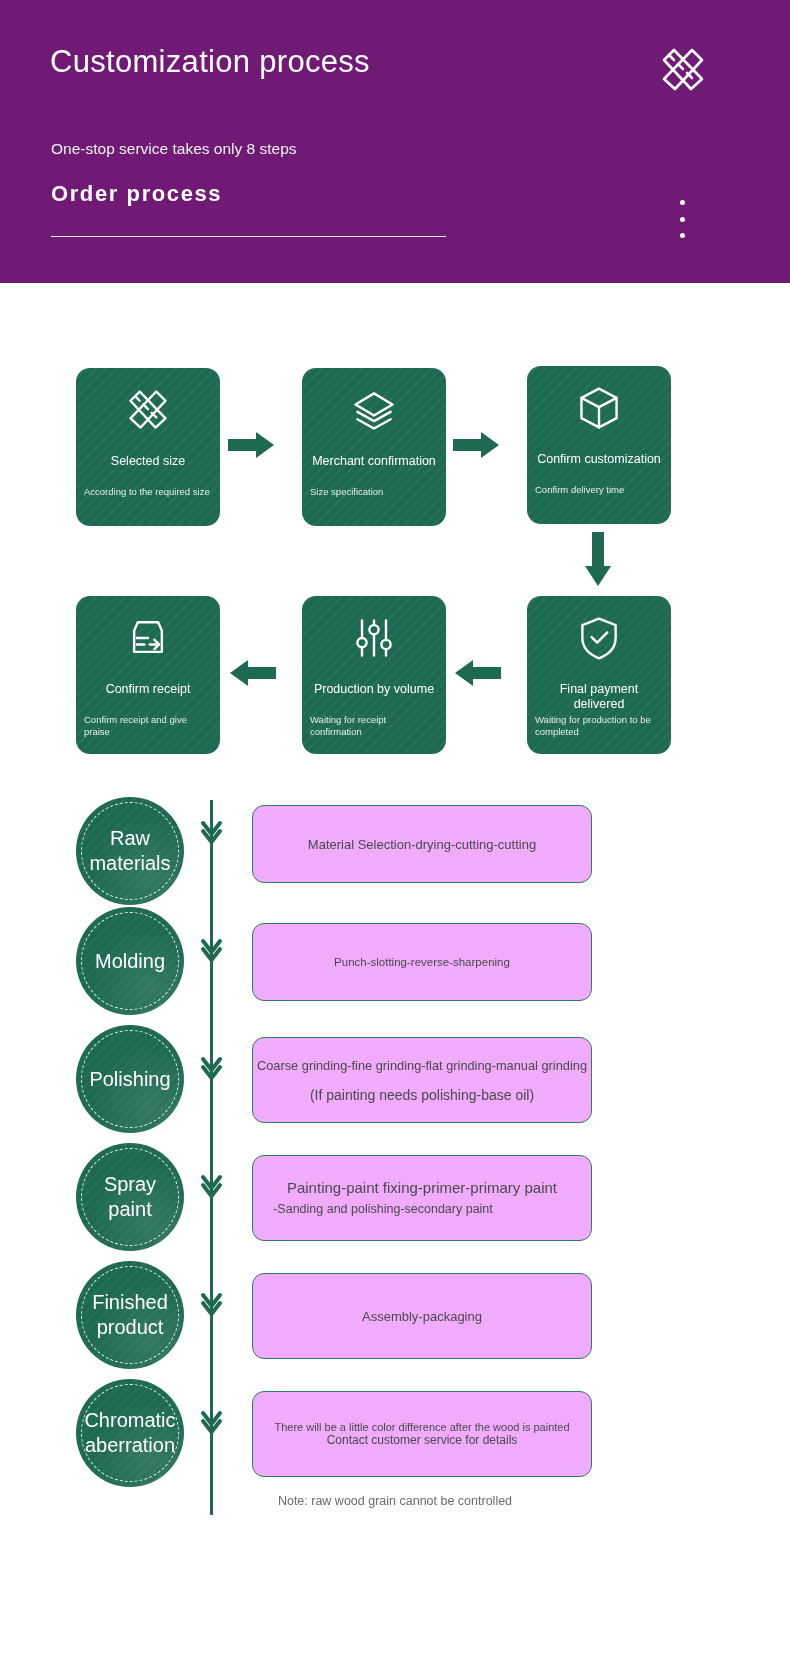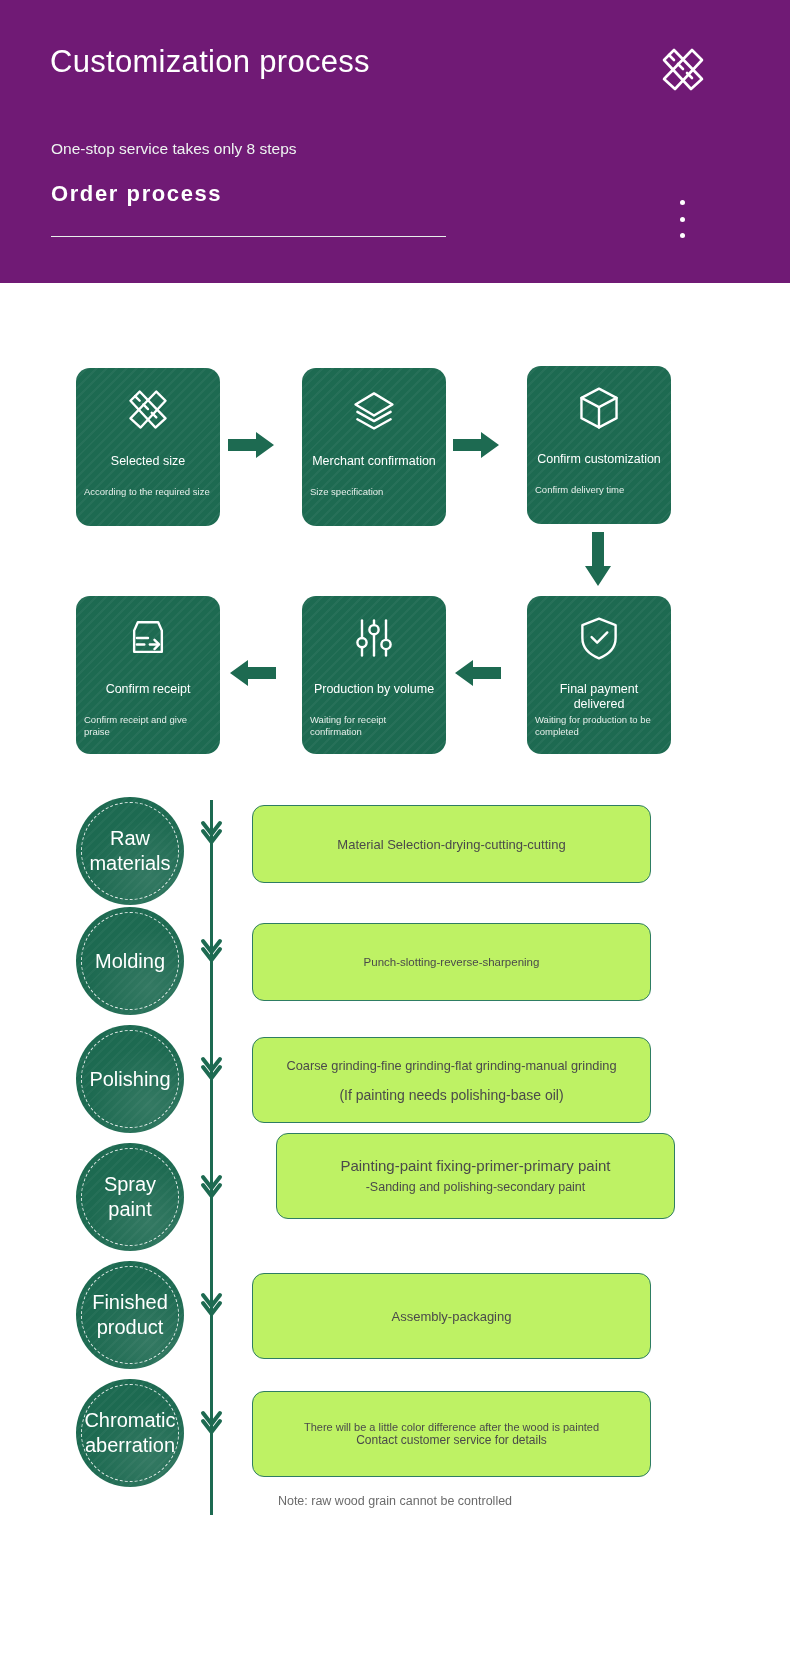--- a/index.html
+++ b/index.html
@@ -106,23 +106,23 @@
     content:""; position:absolute; left:5px; top:5px; right:5px; bottom:5px;
     border:1.5px dashed rgba(255,255,255,.85); border-radius:50%;
   }
   .circle-label {
     position:relative; z-index:2; color:#ffffff; font-size:20px; line-height:25px;
     text-align:center; white-space:pre; width:115px;
     text-indent:0;
   }
 
   .box {
-    position:absolute; left:252px; width:399px;
-    border:1px solid #2e7d63; border-radius:12px; background:#bef264;
-    display:flex; flex-direction:column; align-items:center; justify-content:center;
+    position:absolute; left:252px; width:340px;
+    border:1px solid #2e7d63; border-radius:12px; background:#f0abfc;
+    display:flex; flex-direction:column; justify-content:center;
     color:#4a4a4a;
   }
   .box-line { text-align:center; }
 
   .footnote {
     position:absolute; left:0; top:1494px; width:790px; text-align:center;
     font-size:12.5px; color:#6b6b6b;
   }
 </style>
 </head>
@@ -313,21 +313,21 @@
     </div>
     <div class="box" style="top:252px; height:86px;">
       <div class="box-line" style="font-size:12.8px; margin-bottom:14px;">Coarse grinding-fine grinding-flat grinding-manual grinding</div>
       <div class="box-line" style="font-size:14px">(If painting needs polishing-base oil)</div>
     </div>
 
     <div class="circle" style="top:358px">
       <div class="circle-label">Spray
 paint</div>
     </div>
-    <div class="box" style="top:348px; height:86px;margin-left:24px;">
+    <div class="box" style="top:370px; height:86px;">
       <div class="box-line" style="font-size:15px; margin-bottom:6px;">Painting-paint fixing-primer-primary paint</div>
       <div class="box-line" style="font-size:12.5px; line-height:15px; width:260px;">-Sanding and polishing-secondary paint</div>
     </div>
 
     <div class="circle" style="top:476px">
       <div class="circle-label">Finished
 product</div>
     </div>
     <div class="box" style="top:488px; height:86px;">
       <div class="box-line" style="font-size:13px">Assembly-packaging</div>

